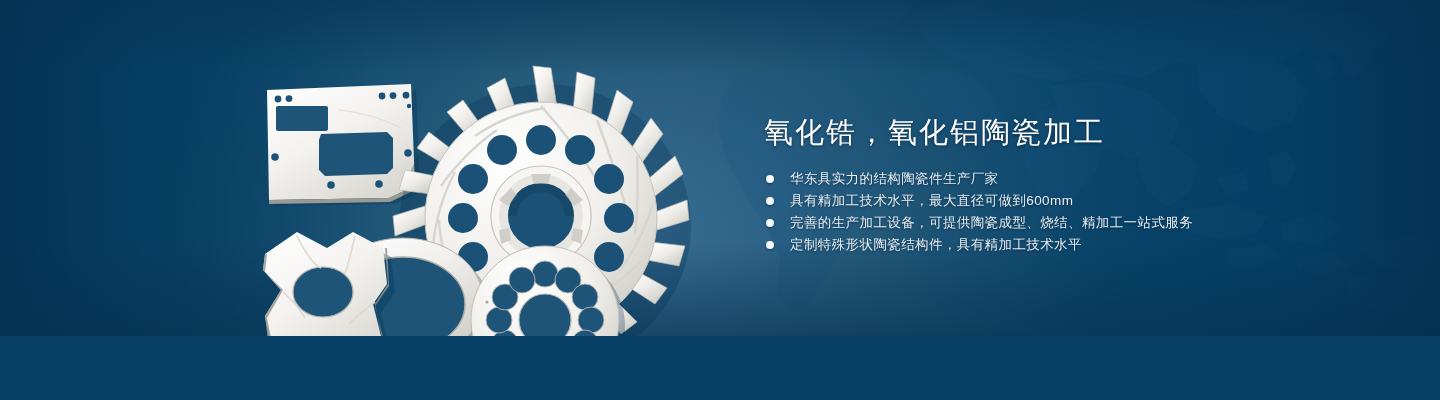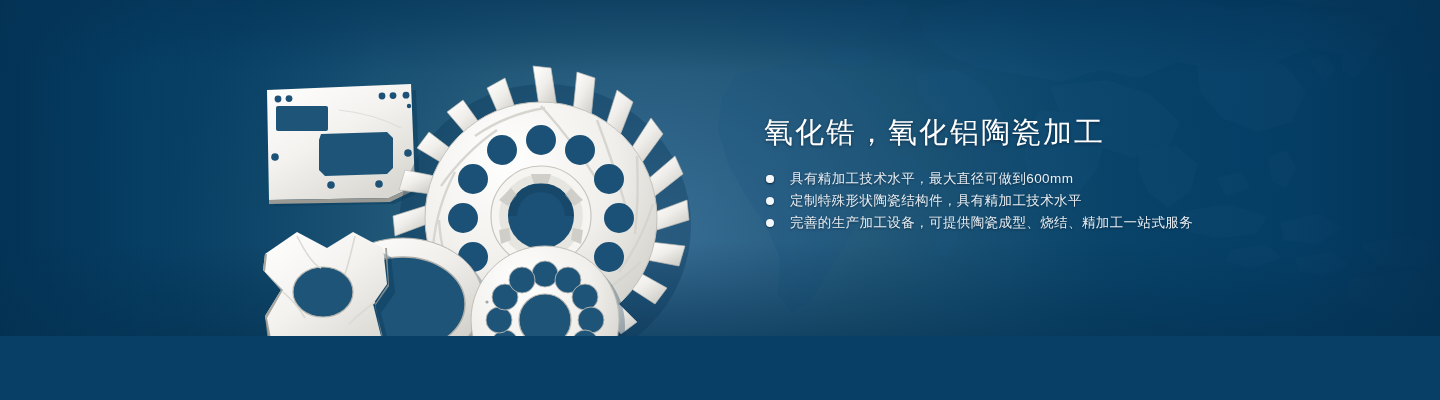--- a/index.html
+++ b/index.html
@@ -357,29 +357,30 @@
       </g>
     </svg>
   </div>
 
   <div class="copy">
     <h1 class="headline">氧化锆，氧化铝陶瓷加工</h1>
 
     <ul class="bullets">
       <li>
         <span class="dot"></span>
+        <span>华东具实力的结构陶瓷件生产厂家</span>
       </li>
       <li>
         <span class="dot"></span>
         <span>具有精加工技术水平，最大直径可做到600mm</span>
       </li>
       <li>
         <span class="dot"></span>
-        <span>定制特殊形状陶瓷结构件，具有精加工技术水平</span>
+        <span>完善的生产加工设备，可提供陶瓷成型、烧结、精加工一站式服务</span>
       </li>
       <li>
         <span class="dot"></span>
-        <span>完善的生产加工设备，可提供陶瓷成型、烧结、精加工一站式服务</span>
+        <span>定制特殊形状陶瓷结构件，具有精加工技术水平</span>
       </li>
     </ul>
   </div>
 
 </div>
 
 </body></html>

